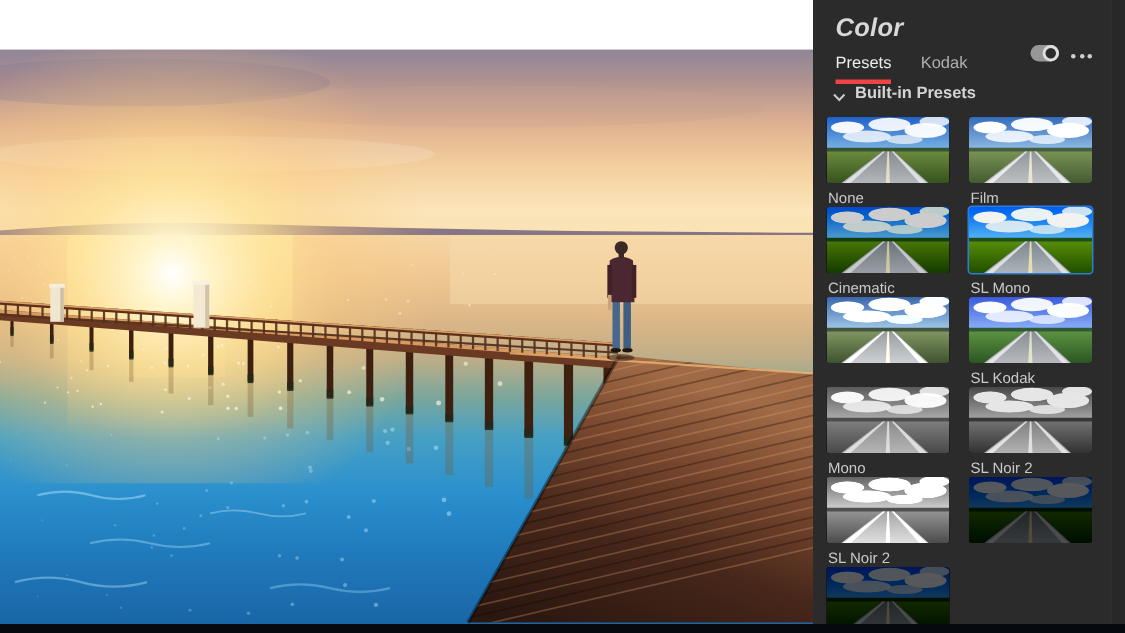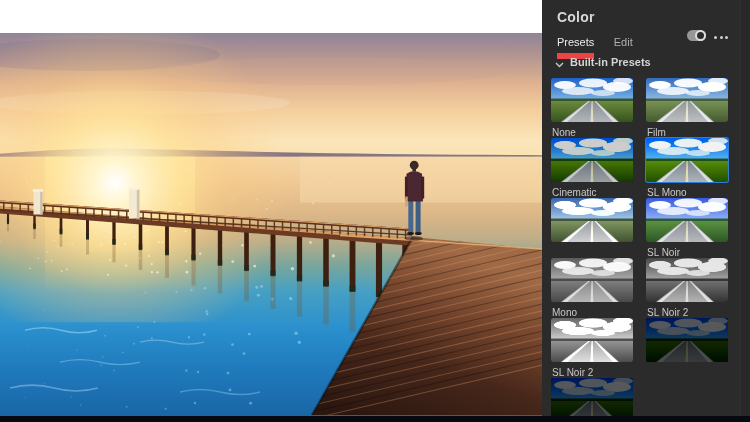--- a/index.html
+++ b/index.html
@@ -9,25 +9,25 @@
   
   .photo-wrap{position:absolute;left:0;top:33px;width:542px;height:383px;overflow:hidden;background:#caa;}
   .photo-wrap svg{display:block;width:542px;height:383px;}
 
   .bottom-bar{position:absolute;left:0;top:416px;width:750px;height:6px;background:#06090d;z-index:9;}
 
   
   .panel{position:absolute;left:542px;top:0;width:208px;height:422px;background:#2b2b2b;overflow:hidden;z-index:4;}
   .scroll-track{position:absolute;right:0;top:0;width:9px;height:422px;background:#282828;border-left:1px solid #313131;}
 
-  .panel-title{position:absolute;left:15px;top:9px;font-size:14px;font-weight:bold;color:#d8d8d8;letter-spacing:.2px;}
+  .panel-title{position:absolute;left:15px;top:9px;font-size:17px;font-weight:bold;color:#d8d8d8;letter-spacing:.2px;font-style:italic;}
 
   .tabs-row{position:absolute;left:15px;top:32px;height:20px;}
   .tab{display:inline-block;font-size:11px;margin-right:15px;padding-bottom:5px;color:#b0b0b0;cursor:default;}
-  .tab.active{color:#ececec;border-bottom:6px solid #ef4444;}
+  .tab.active{color:#ececec;border-bottom:3px solid #ef4444;}
 
   .toggle{position:absolute;left:145px;top:30px;width:19px;height:11px;border-radius:6px;background:#979797;}
   .toggle .knob{position:absolute;right:0px;top:0px;width:11px;height:11px;border-radius:50%;
                 background:#2b2b2b;border:2px solid #dedede;box-sizing:border-box;}
 
   .more-dots{position:absolute;left:172px;top:33px;display:flex;gap:2.5px;align-items:center;height:8px;}
   .more-dots i{width:3px;height:3px;border-radius:50%;background:#cfcfcf;}
 
   .section-header{position:absolute;left:13px;top:56px;display:flex;align-items:flex-end;gap:6px;
                   font-size:11px;font-weight:bold;color:#d4d4d4;}
@@ -460,21 +460,21 @@
       <ellipse cx="418.3" cy="201" rx="3.4" ry="1.5" fill="#24140f"></ellipse>
     </g>
   </svg>
 </div>
 
 <div class="panel">
   <div class="panel-title">Color</div>
 
   <div class="tabs-row">
     <span class="tab active">Presets</span>
-    <span class="tab">Edit</span>
+    <span class="tab">Kodak</span>
   </div>
 
   <div class="toggle">
     <span class="knob"></span>
   </div>
 
   <div class="more-dots">
     <i></i>
       <i></i>
       <i></i>
@@ -531,21 +531,21 @@
           </svg>
     </div>
   </div>
 
   <div class="preset">
     <div class="thumb f-fuji">
       <svg viewBox="0 0 82 44">
             <use href="#roadscene"></use>
           </svg>
     </div>
-    <div class="plabel">SL Noir</div>
+    <div class="plabel">SL Kodak</div>
   </div>
 
   <div class="preset">
     <div class="thumb f-mono">
       <svg viewBox="0 0 82 44">
             <use href="#roadscene"></use>
           </svg>
     </div>
     <div class="plabel">Mono</div>
   </div>

